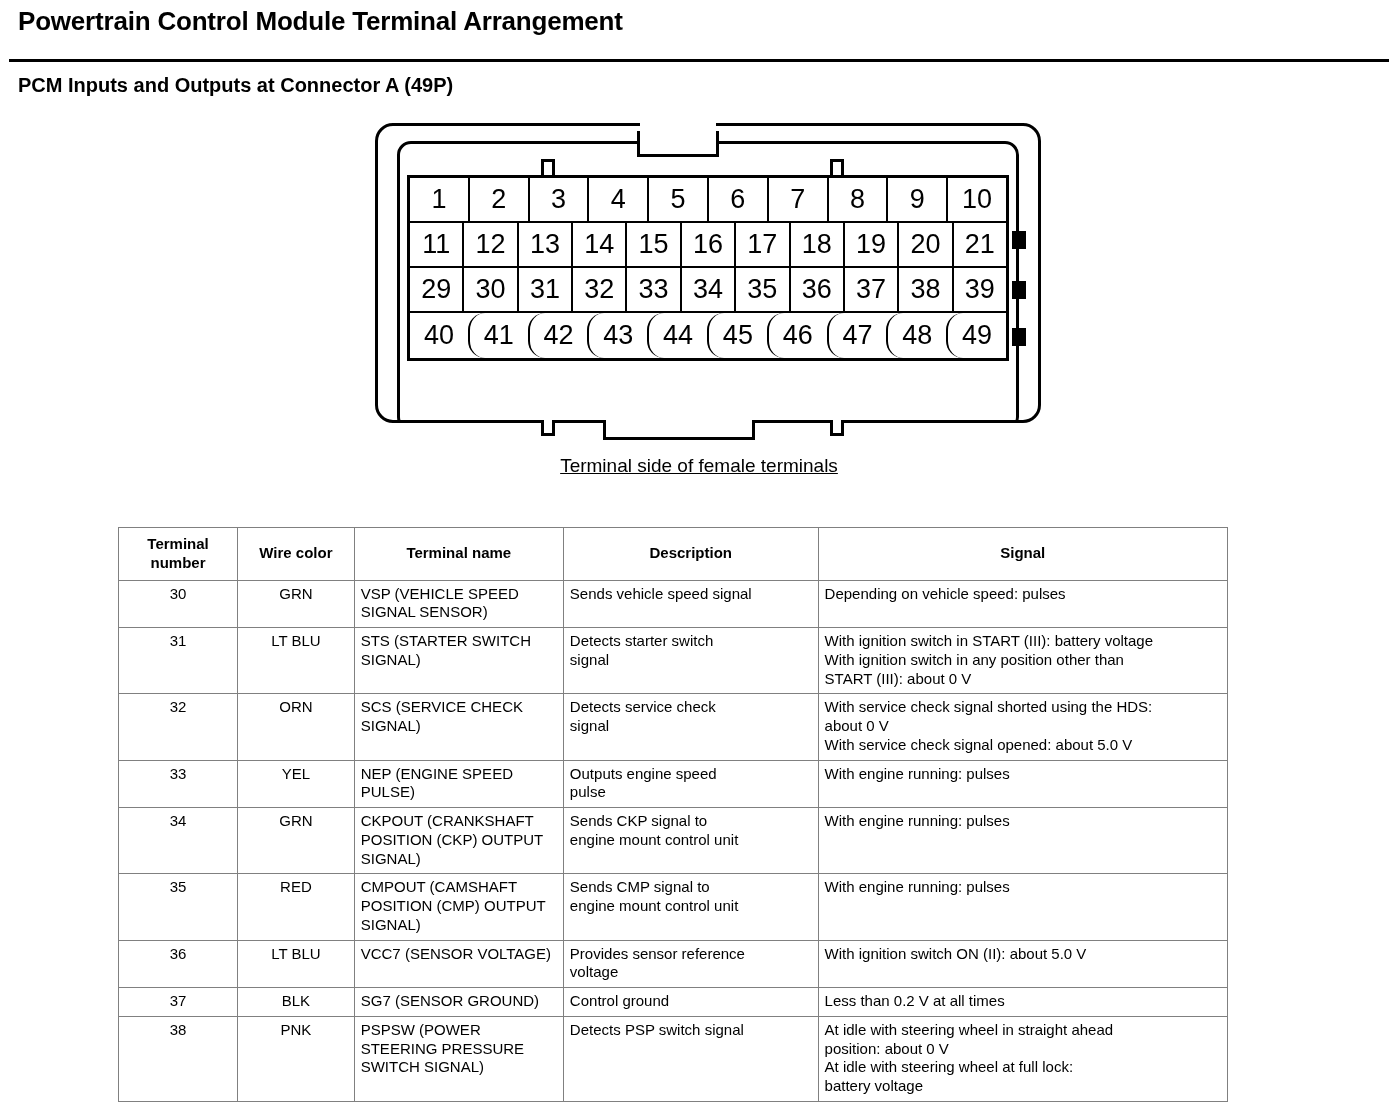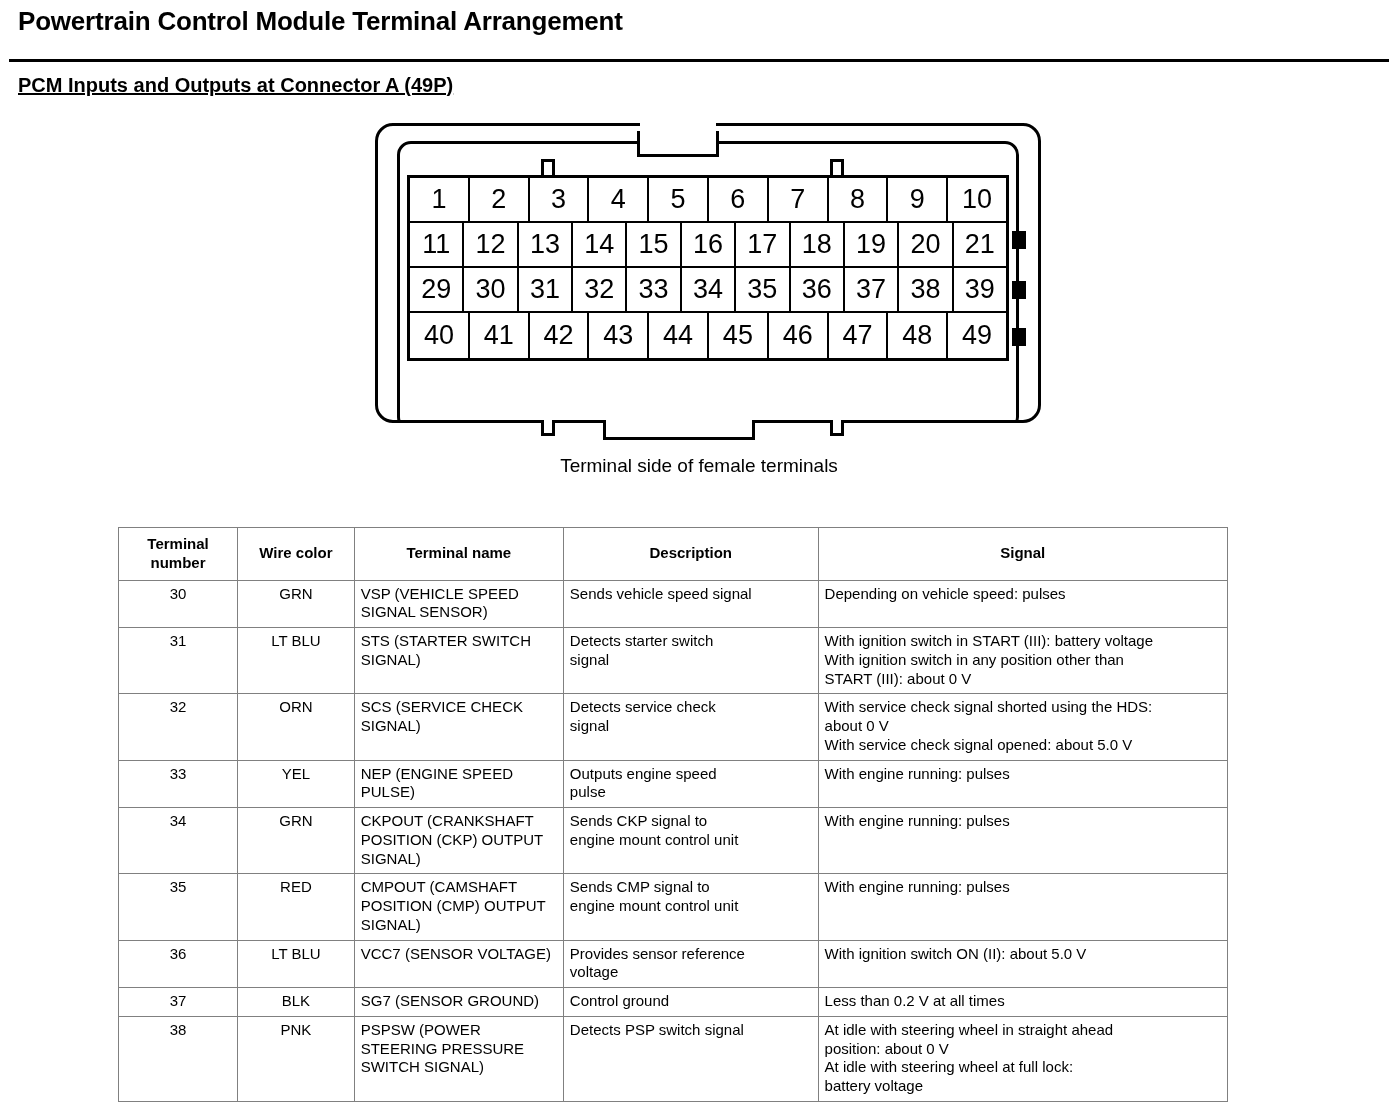--- a/index.html
+++ b/index.html
@@ -27,21 +27,20 @@
   .title-rule {
     border-bottom: 3px solid #000;
     width: 1380px;
     margin-left: 9px;
   }
   .subtitle {
     font-size: 20px;
     font-weight: bold;
     padding: 12px 0 0 18px;
     margin: 0;
-    text-decoration: underline;
   }
 
   
   .connector-area {
     position: relative;
     width: 1398px;
     height: 360px;
     margin-top: 22px;
   }
   .conn-wrap {
@@ -117,21 +116,21 @@
     border-bottom: 2px solid #000;
     box-sizing: border-box;
     display: flex;
     align-items: center;
     justify-content: center;
     font-size: 27px;
     line-height: 1;
     background: #fff;
   }
   .pin-row .pin-cell:first-child { border-left: none; }
-  .pin-row:last-child .pin-cell { border-bottom: none; }
+  .pin-row:last-child .pin-cell { border-bottom: none; border-radius: 17px; }
   .pin-cell.blank { position: relative; }
   .pin-cell.blank svg {
     position: absolute;
     left: 0; top: 0;
     width: 100%; height: 100%;
   }
   .pin-cell.w2 { flex: 2 2 0; }
 
   
   .tab-up {
@@ -170,20 +169,21 @@
     background: #000;
   }
 
   .caption {
     position: absolute;
     left: 0;
     top: 336px;
     width: 1398px;
     text-align: center;
     font-size: 19px;
+    text-decoration: underline;
   }
 
   
   .pin-table {
     position: absolute;
     left: 118px;
     top: 527px;
     width: 1110px;
     border-collapse: collapse;
     font-size: 15px;

